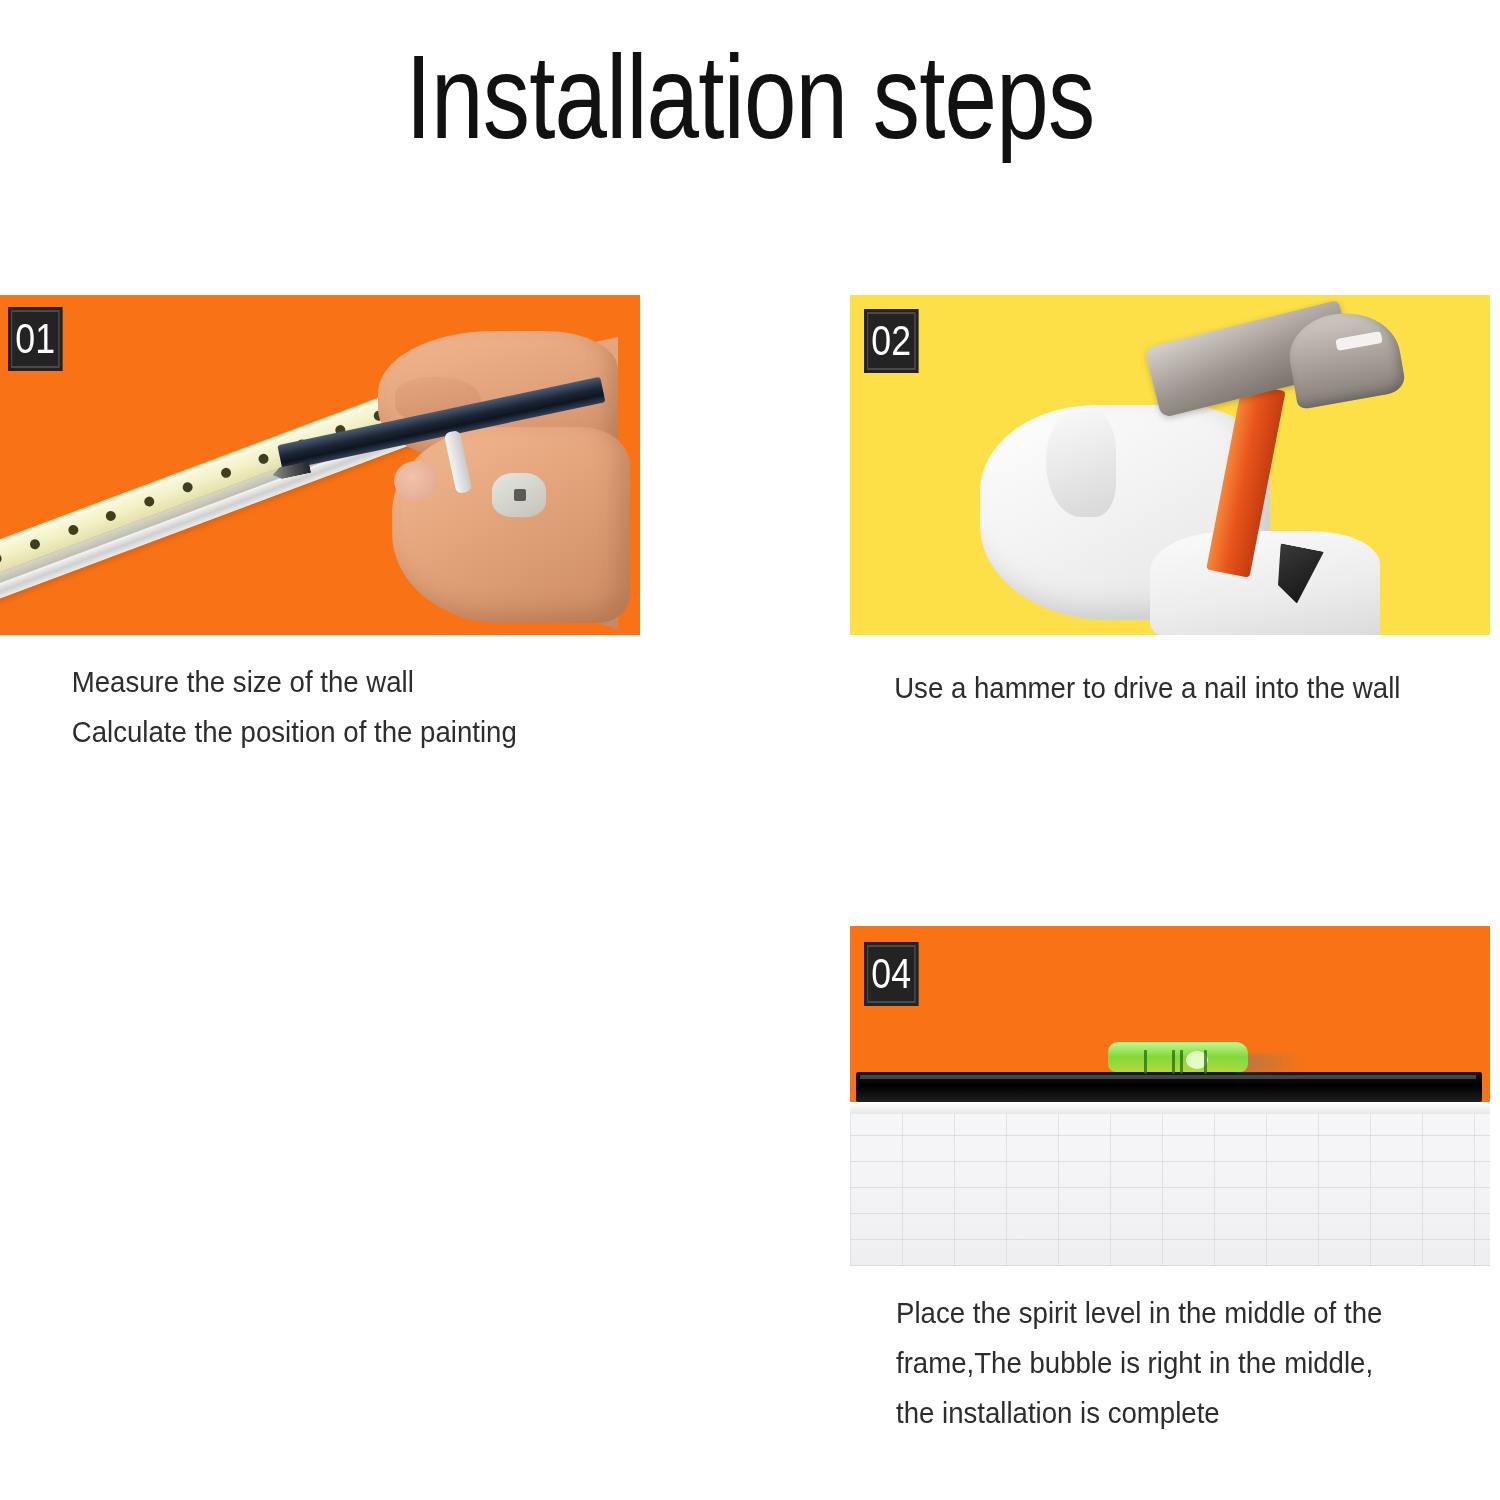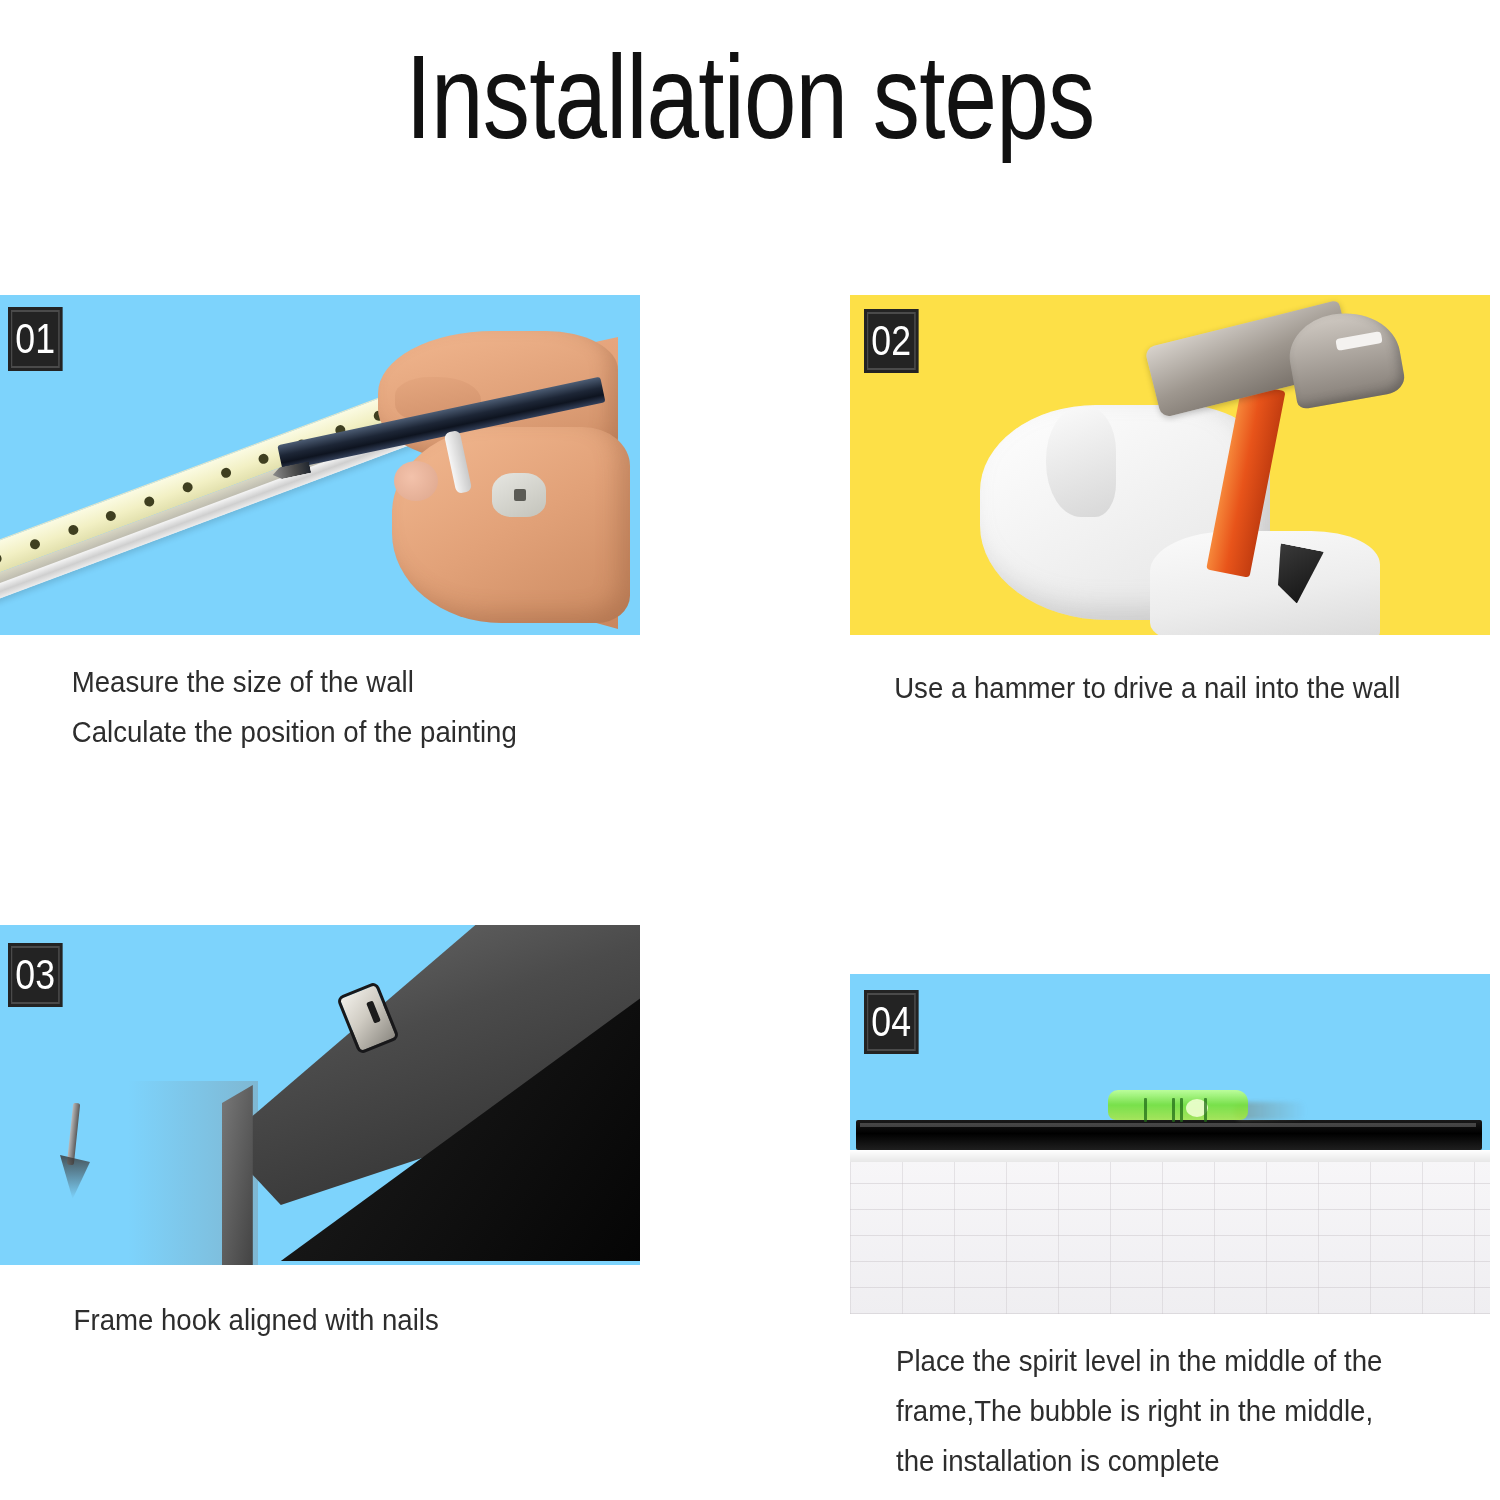--- a/index.html
+++ b/index.html
@@ -40,29 +40,29 @@
     top: 0;
     width: 1500px;
     height: 1500px;
   }
   .step {
     position: absolute;
   }
   .step-01 { left: 0px;   top: 295px; width: 640px; }
   .step-02 { left: 850px; top: 295px; width: 640px; }
   .step-03 { left: 0px;   top: 925px; width: 640px; }
-  .step-04 { left: 850px; top: 974px; width: 640px; }
+  .step-04 { left: 850px; top: 926px; width: 640px; }
 
   .step-figure {
     position: relative;
     width: 100%;
     height: 340px;
     overflow: hidden;
   }
-  .fig-white { background: #7dd3fc; text-decoration: underline; }
+  .fig-white { background: #f97316; text-decoration: underline; }
   .fig-gray  { background: #fde047; }
 
   
   .badge {
     position: absolute;
     left: 8px;
     top: 12px;
     width: 64px;
     height: 64px;
     background: #232323;
@@ -583,41 +583,20 @@
       <div class="s2-claw"></div>
       <div class="s2-claw-slot"></div>
 
       <div class="badge">02</div>
     </div>
     <div class="caption">
       <span class="caption-line">Use a hammer to drive a nail into the wall</span>
     </div>
   </div>
 
-  <div class="step step-03">
-    <div class="step-figure fig-white">
-
-      <div class="s3-wallshade"></div>
-      <div class="s3-frame-top"></div>
-      <div class="s3-frame-face"></div>
-      <div class="s3-frame-edge"></div>
-      <div class="s3-hanger-box"></div>
-      <div class="s3-hanger-slot"></div>
-
-      <div class="s3-nail">
-        <div class="s3-nail-shaft"></div>
-        <div class="s3-nail-shadow"></div>
-      </div>
-
-      <div class="badge">03</div>
-    </div>
-    <div class="caption">
-      <span class="caption-line">Frame hook aligned with nails</span>
-    </div>
-  </div>
 
   <div class="step step-04">
     <div class="step-figure fig-white">
 
       <div class="s4-wall"></div>
       <div class="s4-frame-under"></div>
       <div class="s4-frame-bar"></div>
       <div class="s4-frame-highlight"></div>
 
       <div class="s4-level">

